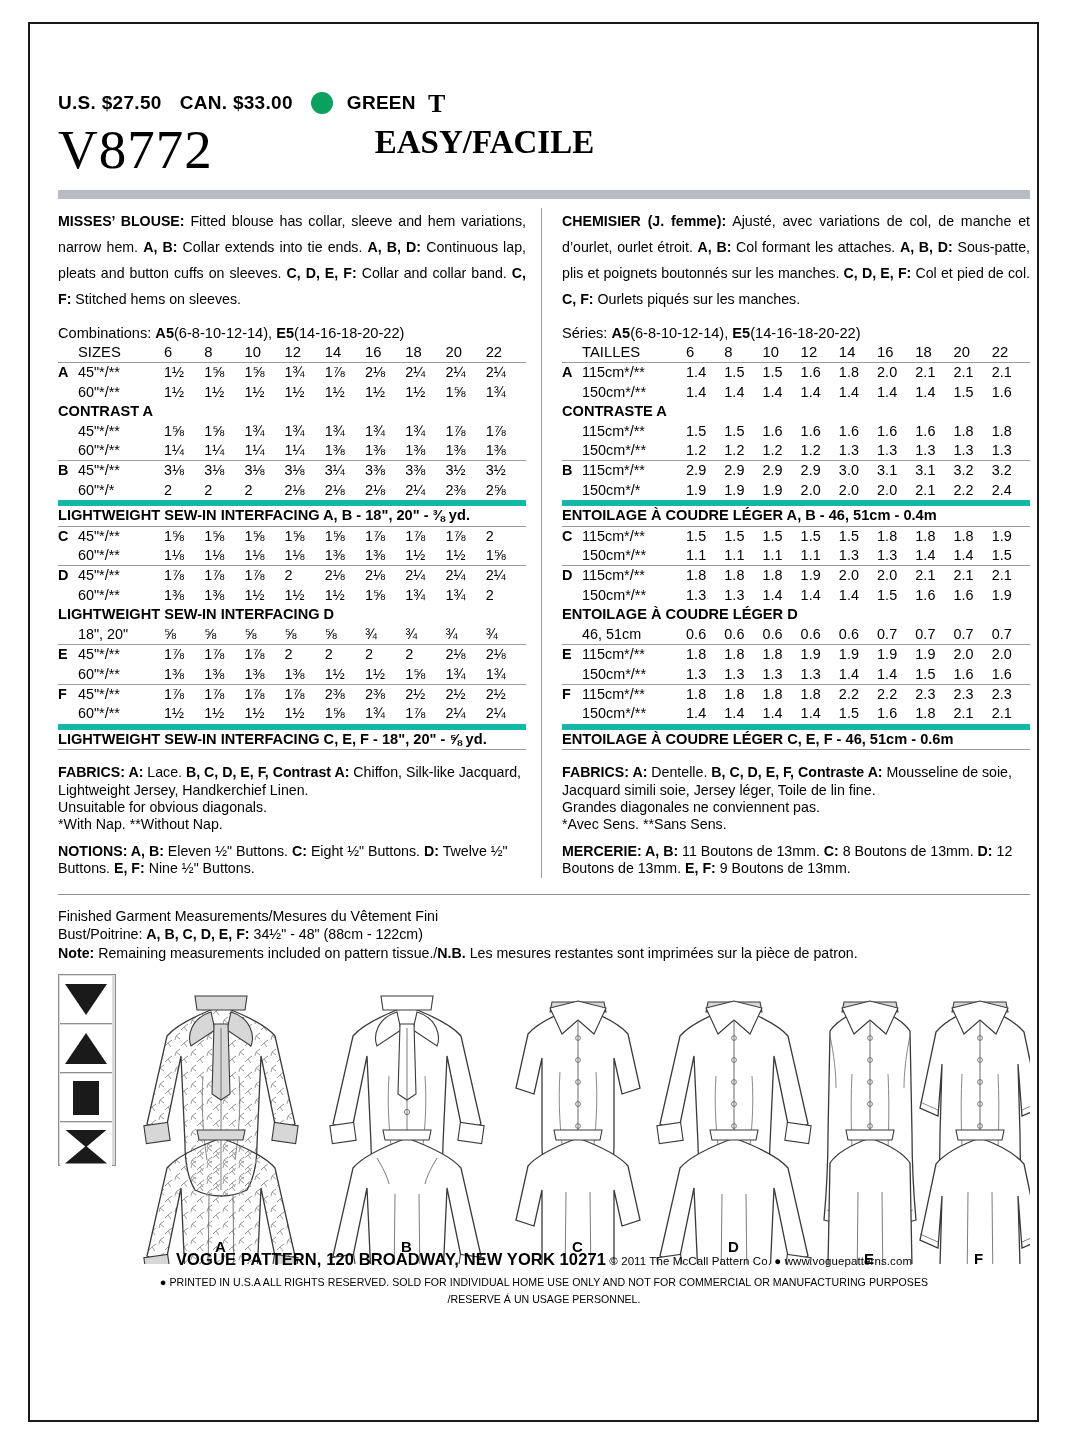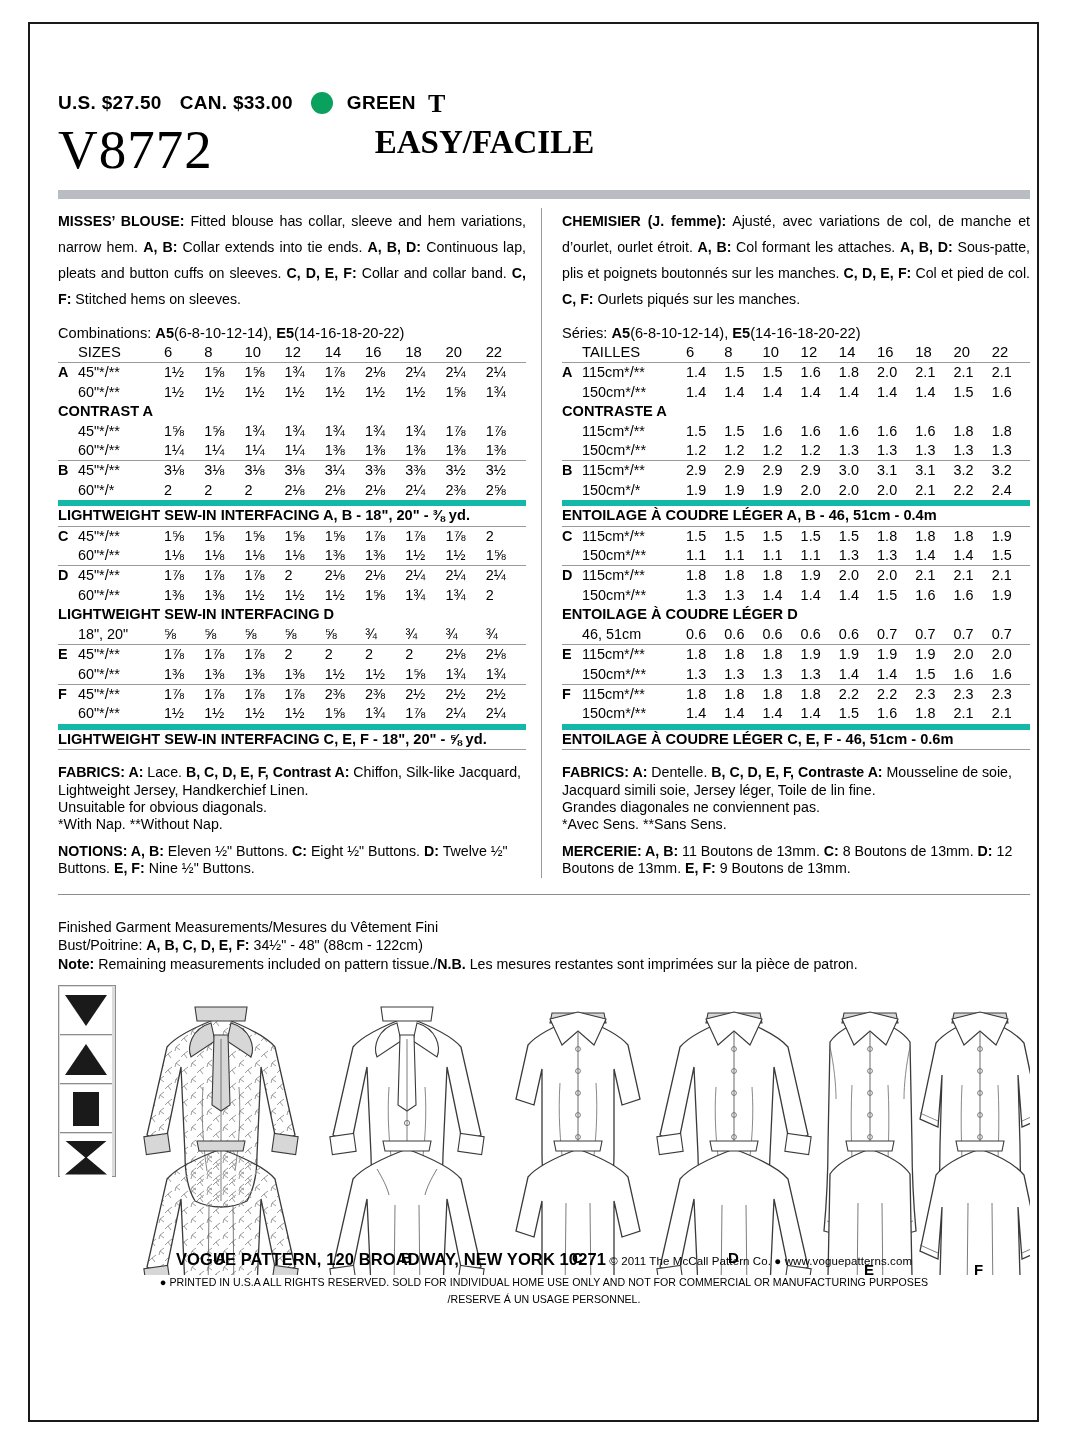--- a/index.html
+++ b/index.html
@@ -49,21 +49,21 @@
   .band.ruleTB td{border-top:6px solid #14b8a6;border-bottom:1px solid #9a9a9a;}
   .sub td{font-weight:bold;font-size:14.6px;}
   .fr .num{letter-spacing:.1px;}
 
   .blk{margin-top:14px;font-size:14.2px;line-height:17.4px;}
   .blk b{font-weight:bold;}
   .blk p{margin:0;}
   .blk p.gap{margin-top:9px;}
 
   
-  .fin{margin-top:16px;border-top:1px solid #8d8d8d;padding-top:23px;font-size:14.2px;line-height:18.5px;width:972px;}
+  .fin{margin-top:16px;border-top:1px solid #8d8d8d;padding-top:12px;font-size:14.2px;line-height:18.5px;width:972px;}
   .fin b{font-weight:bold;}
 
   
   .illus{position:relative;margin-top:10px;width:972px;height:292px;}
   .symbolbox{position:absolute;left:0;top:2px;width:56px;height:190px;border:1px solid #8d8d8d;background:#dcdcdc;}
   .symcell{height:47px;border-bottom:1px solid #8d8d8d;background:#fff;margin:1px 1px 0 1px;width:52px;display:flex;align-items:center;justify-content:center;}
   .symcell:last-child{border-bottom:none;}
   .tri-down{width:0;height:0;border-left:21px solid transparent;border-right:21px solid transparent;border-top:31px solid #1a1a1a;}
   .tri-up{width:0;height:0;border-left:21px solid transparent;border-right:21px solid transparent;border-bottom:31px solid #1a1a1a;}
   .sq{width:26px;height:34px;background:#1a1a1a;}

